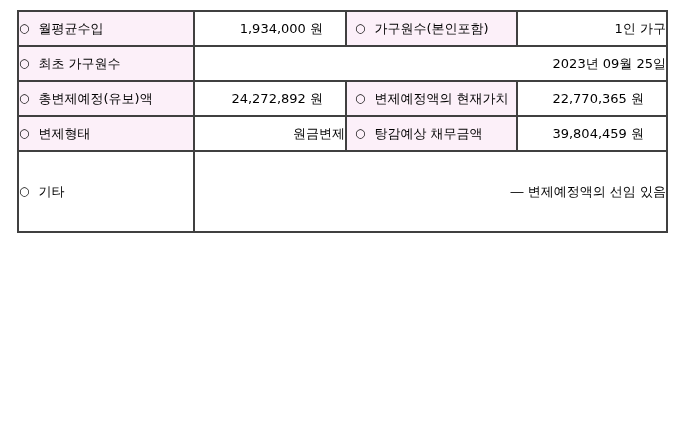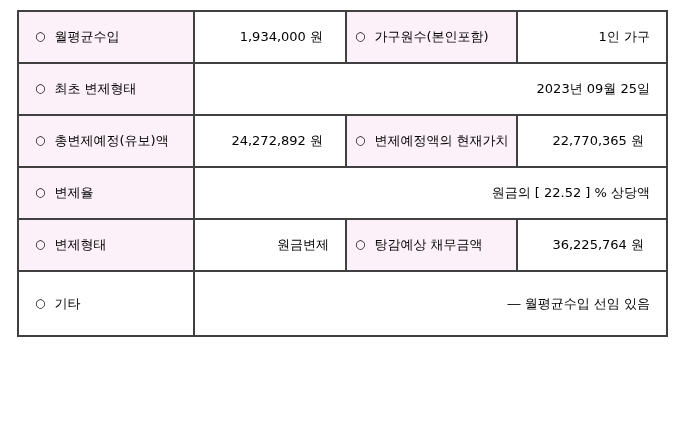--- a/index.html
+++ b/index.html
@@ -22,24 +22,24 @@
     top: 10px;
     width: 649px;
     border-collapse: collapse;
     table-layout: fixed;
   }
   table.summary td {
     border: 2px solid #404040;
     overflow: hidden;
     white-space: nowrap;
     vertical-align: middle;
-    padding: 16px;
+    padding: 0;
   }
   tr.row { height: 35px; }
-  tr.row-tall { height: 65px; }
+  tr.row-tall { height: 81px; }
 
   td.label-cell {
     background: #fcf0f9;
     padding-left: 11px;
   }
   td.label-cell.second {
     padding-left: 8px;
   }
   td.label-cell.plain {
     background: #ffffff;
@@ -89,21 +89,21 @@
     </td>
     <td class="value-cell txt second">
       <span>1인 가구</span>
     </td>
   </tr>
 
 
 
   <tr class="row">
     <td class="label-cell">
-      <span class="bullet">○</span><span>최초 변제형태</span>
+      <span class="bullet">○</span><span>최초 가구원수</span>
     </td>
     <td class="value-cell txt" colspan="3">
       <span>2023년 09월 25일</span>
     </td>
   </tr>
 
 
   <tr class="row">
     <td class="label-cell">
       <span class="bullet">○</span><span>총변제예정(유보)액</span>
@@ -113,46 +113,38 @@
     </td>
     <td class="label-cell second">
       <span class="bullet">○</span><span>변제예정액의 현재가치</span>
     </td>
     <td class="value-cell num">
       <span>22,770,365 원</span>
     </td>
   </tr>
 
 
-  <tr class="row">
-    <td class="label-cell">
-      <span class="bullet">○</span><span>변제율</span>
-    </td>
-    <td class="value-cell txt" colspan="3">
-      <span>원금의 [ 22.52 ] % 상당액</span>
-    </td>
-  </tr>
 
   <tr class="row">
     <td class="label-cell">
       <span class="bullet">○</span><span>변제형태</span>
     </td>
     <td class="value-cell txt">
       <span>원금변제</span>
     </td>
     <td class="label-cell second">
       <span class="bullet">○</span><span>탕감예상 채무금액</span>
     </td>
     <td class="value-cell num">
-      <span>36,225,764 원</span>
+      <span>39,804,459 원</span>
     </td>
   </tr>
 
   <tr class="row-tall">
     <td class="label-cell plain">
       <span class="bullet">○</span><span>기타</span>
     </td>
     <td class="value-cell txt indent" colspan="3">
-      <span>― 월평균수입 선임 있음</span>
+      <span>― 변제예정액의 선임 있음</span>
     </td>
   </tr>
 </tbody>
   </table>
 
 </body></html>

